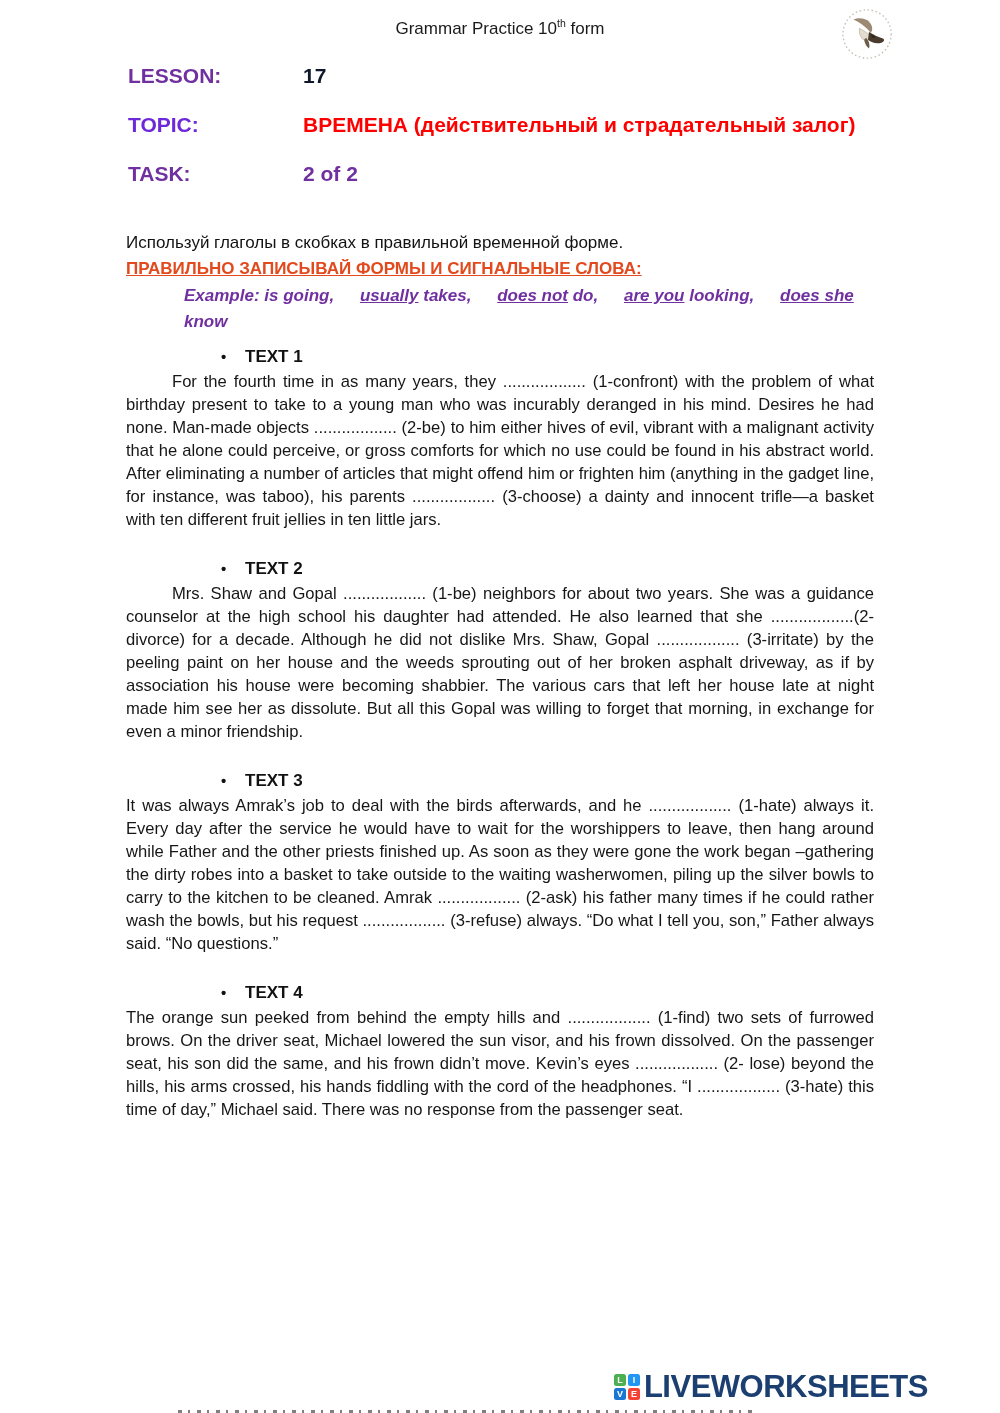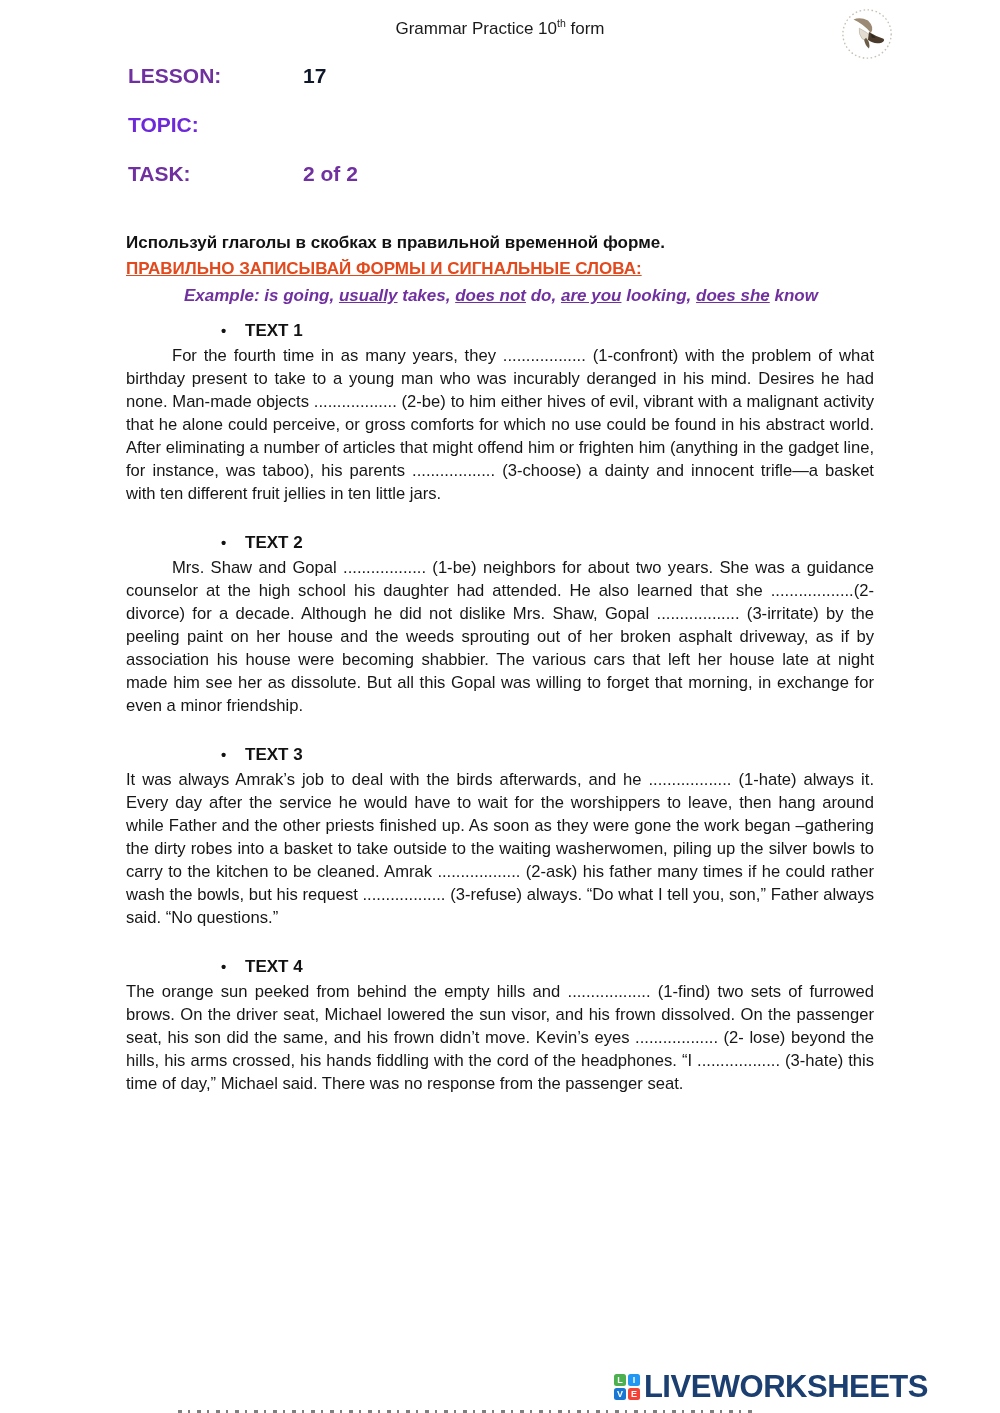--- a/index.html
+++ b/index.html
@@ -40,39 +40,39 @@
     font-weight: bold;
     font-size: 21px;
     line-height: 25px;
     margin-top: 24px;
   }
   .field-label { width: 175px; flex: 0 0 175px; }
 
   
   .directive {
     margin: 44px 60px 0 60px;
-    font-weight: bold;
+    font-weight: normal;
     font-size: 17px;
     line-height: 25px;
   }
   .warning {
     margin: 1px 60px 0 60px;
     font-weight: bold;
     font-size: 17px;
     line-height: 25px;
     text-decoration: underline;
   }
   .example {
     margin: 2px 60px 0 118px;
     font-weight: bold;
     font-style: italic;
     font-size: 17px;
     line-height: 26px;
   }
-  .example .u { text-decoration: underline; }
+  .example .u { text-decoration: underline; margin-left: 21px; }
 
   
   .sections { margin: 8px 60px 0 60px; }
   .text-section { margin-top: 26px; }
   .text-section:first-child { margin-top: 10px; }
   .section-heading {
     display: flex;
     padding-left: 95px;
     font-weight: bold;
     font-size: 17px;
@@ -157,20 +157,21 @@
   </div>
 
   <div class="fields" id="fields">
   <div class="field-row">
     <span class="field-label" style="color: rgb(112, 48, 160);">LESSON:</span>
     <span class="field-value" style="color: #0f172a;">17</span>
   </div>
 
   <div class="field-row">
     <span class="field-label" style="color: #6d28d9;">TOPIC:</span>
+    <span class="field-value" style="color: rgb(255, 0, 0);">ВРЕМЕНА (действительный и страдательный залог)</span>
   </div>
 
   <div class="field-row">
     <span class="field-label" style="color: rgb(112, 48, 160);">TASK:</span>
     <span class="field-value" style="color: rgb(112, 48, 160);">2 of 2</span>
   </div>
 </div>
 
   <div class="directive">Используй глаголы в скобках в правильной временной форме.</div>
   <div class="warning" id="warning-line" style="color: rgb(226, 73, 29);">ПРАВИЛЬНО ЗАПИСЫВАЙ ФОРМЫ И СИГНАЛЬНЫЕ СЛОВА:</div>

